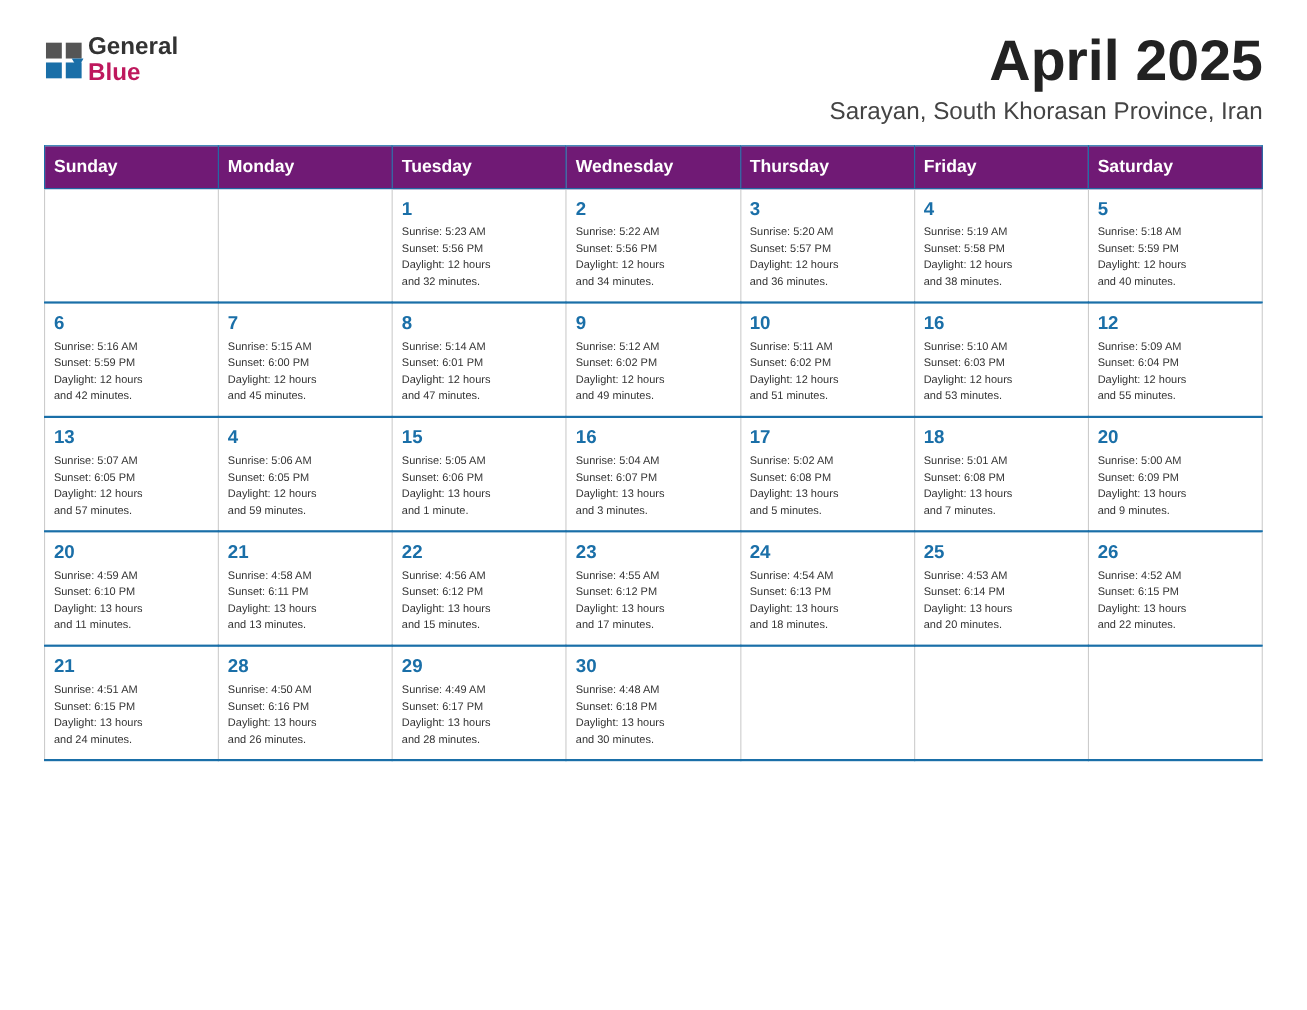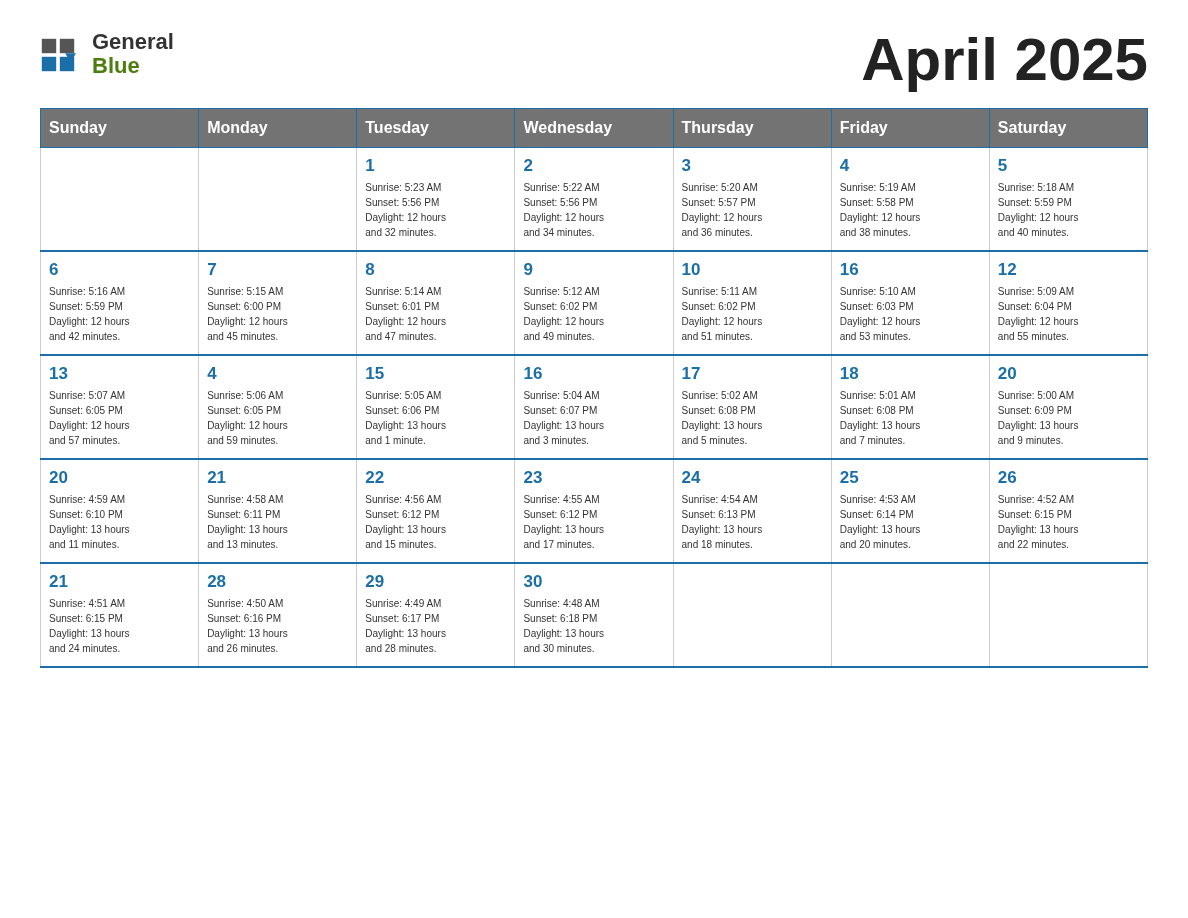--- a/index.html
+++ b/index.html
@@ -13,59 +13,59 @@
     }
     .header-top {
       display: flex;
       justify-content: space-between;
       align-items: flex-start;
       margin-bottom: 10px;
     }
     .logo {
       display: flex;
       align-items: center;
-      gap: 12px;
+      gap: 0;
     }
     .logo-text {
       display: flex;
       flex-direction: column;
       font-size: 22px;
       font-weight: bold;
       line-height: 1.1;
     }
     .logo-general { color: #333; }
-    .logo-blue { color: #4d7c0f; }
+    .logo-blue { color: #be185d; }
     .logo-icon {
       width: 36px;
       height: 36px;
       margin-right: 4px;
       margin-top: 2px;
     }
     .title-block {
       text-align: right;
     }
     .title-block h1 {
-      font-size: 60px;
+      font-size: 52px;
       font-weight: bold;
       color: #222;
       line-height: 1;
     }
     .title-block h2 {
       font-size: 22px;
       font-weight: normal;
       color: #444;
       margin-top: 6px;
     }
     .calendar {
       width: 100%;
       border-collapse: collapse;
       margin-top: 18px;
     }
     .calendar thead tr th {
-      background-color: #737373;
+      background-color: #701a75;
       color: #fff;
       padding: 10px 8px;
       text-align: left;
       font-size: 16px;
       font-weight: bold;
       border: 1px solid #1a6fa8;
     }
     .calendar tbody tr td {
       vertical-align: top;
       padding: 8px 8px 10px 8px;
@@ -106,20 +106,21 @@
       <rect x="22" y="22" width="16" height="16" fill="#1a6fa8"></rect>
       <polygon points="28,18 40,18 34,28" fill="#1a6fa8"></polygon>
     </svg>
     <div class="logo-text">
       <span class="logo-general">General</span>
       <span class="logo-blue">Blue</span>
     </div>
   </div>
   <div class="title-block">
     <h1>April 2025</h1>
+    <h2>Sarayan, South Khorasan Province, Iran</h2>
   </div>
 </div>
 
 <table class="calendar">
   <thead>
     <tr>
       <th>Sunday</th>
       <th>Monday</th>
       <th>Tuesday</th>
       <th>Wednesday</th>

